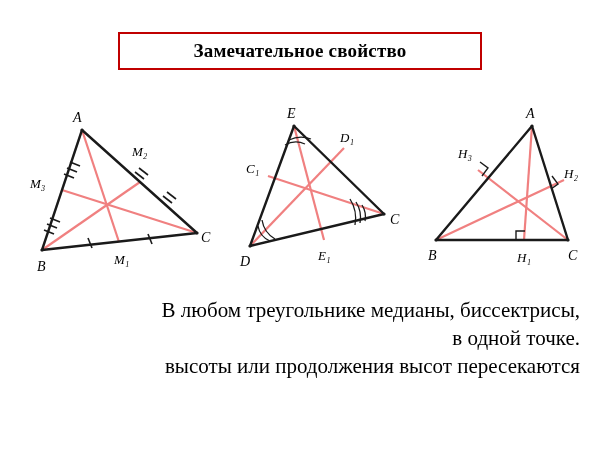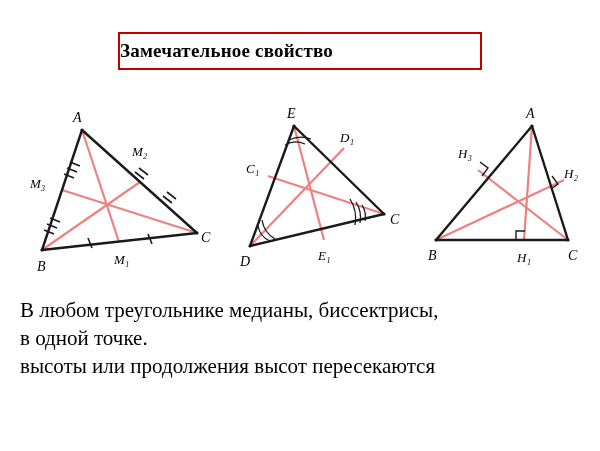--- a/index.html
+++ b/index.html
@@ -25,21 +25,21 @@
     position: absolute;
     left: 118px;
     top: 32px;
     width: 364px;
     height: 38px;
     border: 2px solid #c00000;
     background: #ffffff;
     box-sizing: border-box;
     display: flex;
     align-items: center;
-    justify-content: flex-start;
+    justify-content: center;
   }
   .title-text {
     font-family: "Liberation Serif", serif;
     font-size: 19px;
     font-weight: bold;
     color: #000000;
     letter-spacing: 0.2px;
     white-space: nowrap;
   }
   
@@ -59,21 +59,21 @@
   #fig-altitudes { left: 420px; width: 170px; height: 185px; }
 
   .fig-svg { display: block; }
 
   
   .caption {
     position: absolute;
     left: 20px;
     top: 296px;
     width: 560px;
-    text-align: left;
+    text-align: right;
     font-family: "Liberation Serif", serif;
     font-size: 21px;
     line-height: 28px;
     color: #000000;
   }
   .caption div { white-space: nowrap; }
 </style>
 </head>
 <body>
 

